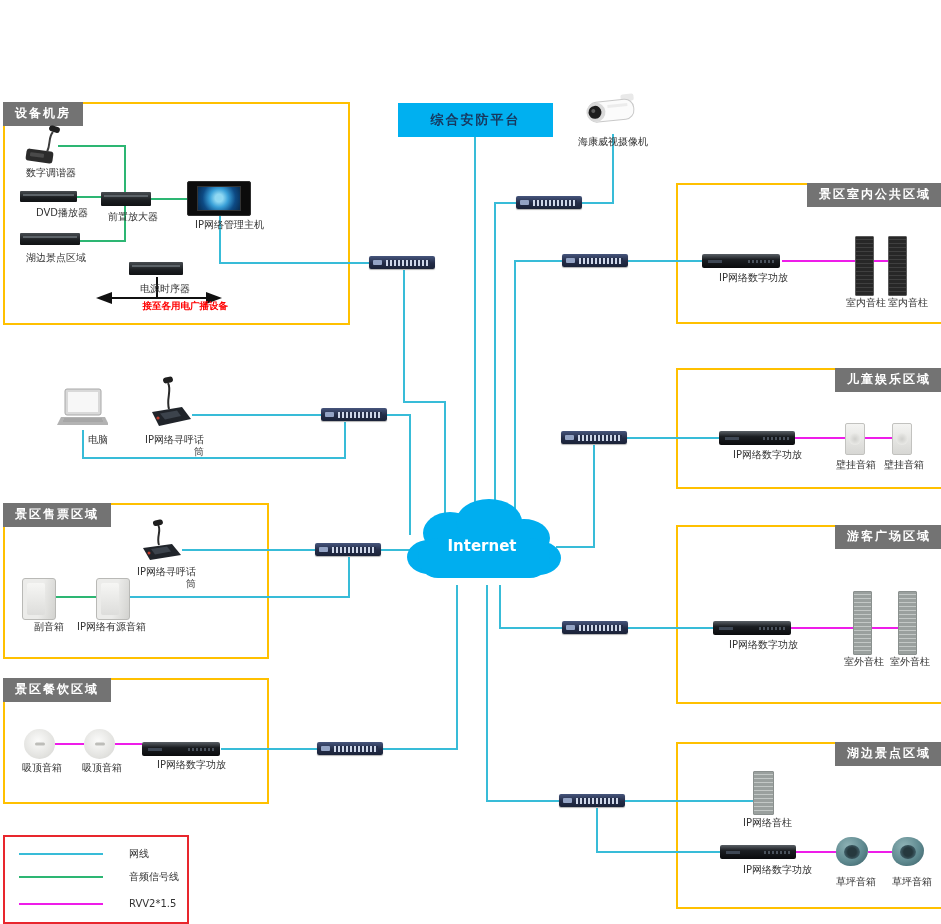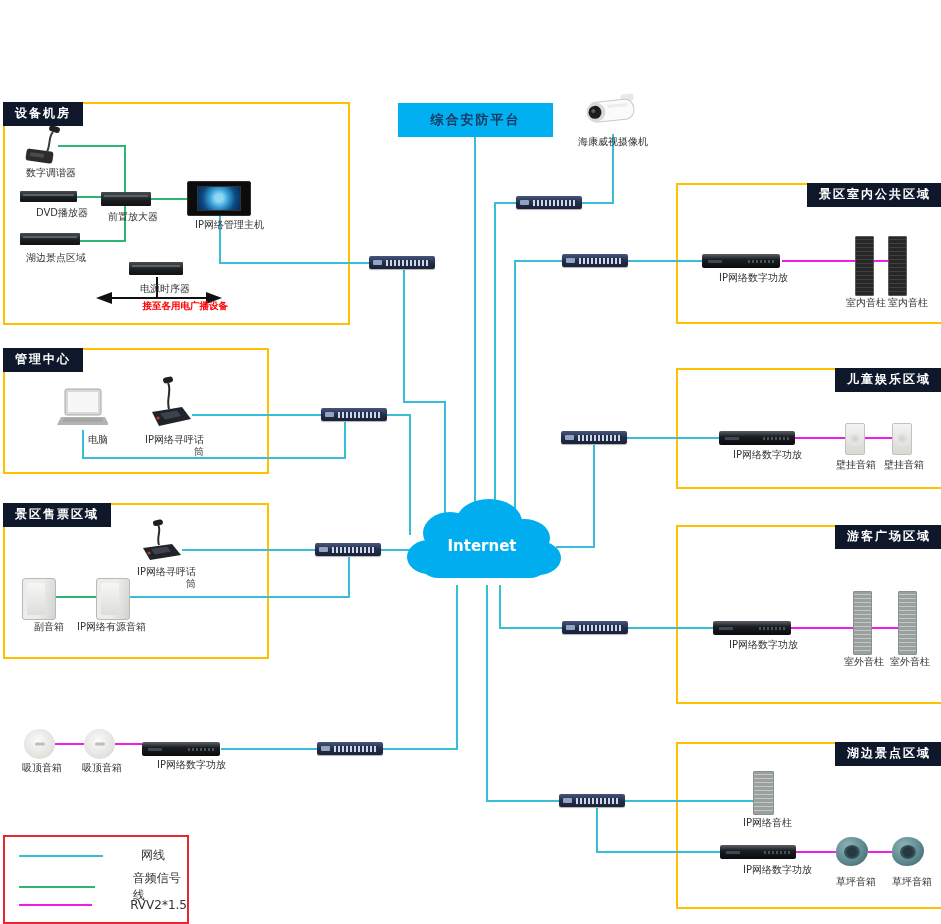--- a/index.html
+++ b/index.html
@@ -2,30 +2,30 @@
 <html><head>
 <meta charset="utf-8">
 <style>
   html,body{margin:0;padding:0;background:#fff;}
   #canvas{position:relative;width:941px;height:924px;background:#fff;overflow:hidden;
           font-family:"DejaVu Sans","Liberation Sans",sans-serif;}
   #title{position:absolute;left:0;top:10px;width:100%;text-align:center;
          font-size:19px;color:#1a1a1a;letter-spacing:1px;}
   
   .zone{position:absolute;border:2px solid #FFC000;background:transparent;z-index:1;}
-  .zone-hdr{position:absolute;top:-2px;left:-2px;background:#0f172a;color:#fff;
+  .zone-hdr{position:absolute;top:-2px;left:-2px;background:#737373;color:#fff;
             font-weight:bold;font-size:12px;padding:3px 12px 4px;letter-spacing:2px;white-space:nowrap;}
   .zone-hdr.right{left:auto;right:-2px;}
   .legend-box{position:absolute;border:2px solid #E8262D;z-index:1;}
   .legend-row{position:absolute;display:flex;align-items:center;width:100%;}
   .swatch{display:inline-block;width:84px;height:2px;margin-left:14px;}
   .sw-net{background:#38BCD8;}
   .sw-audio{background:#2DB673;}
   .sw-rvv{background:#EE1DE9;}
-  .legend-lbl{font-size:12px;color:#333;margin-left:38px;}
+  .legend-lbl{font-size:10px;color:#333;margin-left:26px;}
   
   #platform{position:absolute;left:398px;top:103px;width:155px;height:34px;background:#00B0F0;
             color:#17375E;font-weight:bold;font-size:13px;display:flex;align-items:center;
             justify-content:center;letter-spacing:2px;z-index:3;}
   
   #wires{position:absolute;left:0;top:0;z-index:2;pointer-events:none;}
   
   .lbl{position:absolute;font-size:10px;color:#333;text-align:right;line-height:1.2;z-index:4;}
   .note{color:#FF0000;font-weight:bold;font-size:9.5px;}
   
@@ -68,25 +68,25 @@
 </style>
 </head>
 <body>
 
 <div id="canvas">
 
 
   <div class="zone" style="left:3px;top:102px;width:343px;height:219px">
     <div class="zone-hdr">设备机房</div>
   </div>
-  <div class="zone" style="left:3px;top:348px;width:262px;height:122px">
-    <div class="zone-hdr">管理中心</div>
-  </div>
   <div class="zone" style="left:3px;top:503px;width:262px;height:152px">
     <div class="zone-hdr">景区售票区域</div>
+  </div>
+  <div class="zone" style="left:3px;top:678px;width:262px;height:122px">
+    <div class="zone-hdr">景区餐饮区域</div>
   </div>
   <div class="zone" style="left:676px;top:183px;width:263px;height:137px">
     <div class="zone-hdr right">景区室内公共区域</div>
   </div>
   <div class="zone" style="left:676px;top:368px;width:263px;height:117px">
     <div class="zone-hdr right">儿童娱乐区域</div>
   </div>
   <div class="zone" style="left:676px;top:525px;width:263px;height:175px">
     <div class="zone-hdr right">游客广场区域</div>
   </div>

